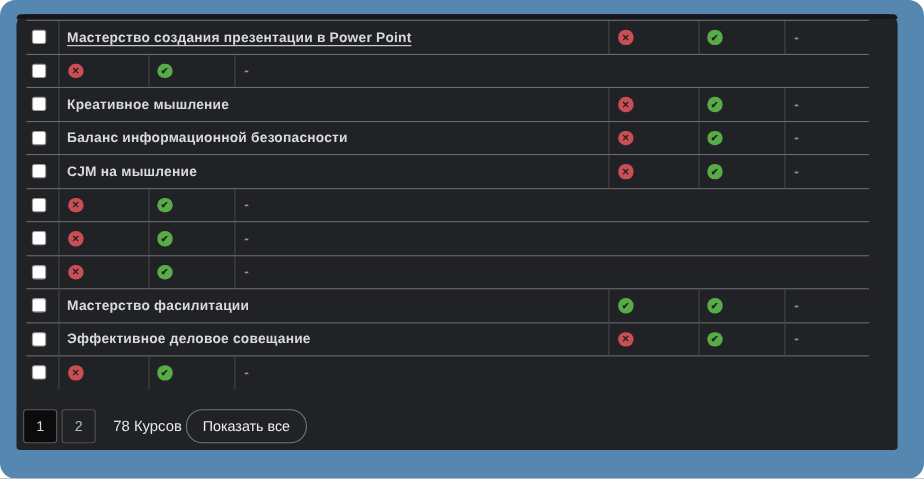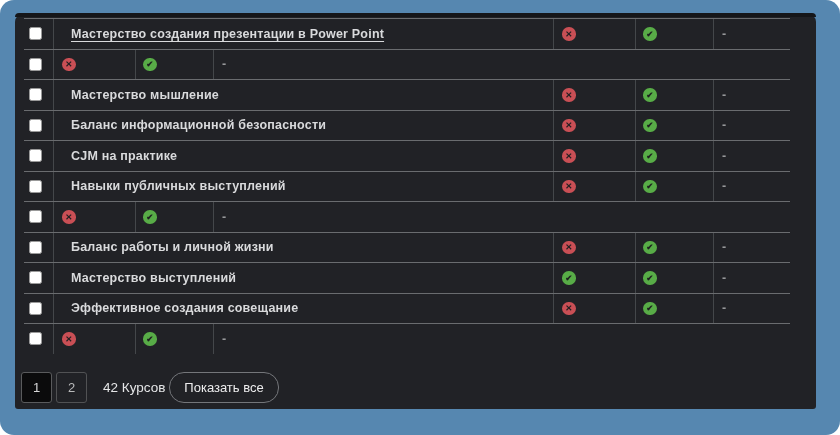--- a/index.html
+++ b/index.html
@@ -11,21 +11,21 @@
   .panel{position:absolute;left:15px;top:13px;width:801px;height:396px;
          background:var(--panel,#212226);border-radius:9px 9px 3px 3px;}
   .panel::before{content:"";position:absolute;top:0;left:0;right:0;height:4px;
          background:#151619;border-radius:9px 9px 0 0;}
 
   .table{position:absolute;left:9px;top:5px;width:766px;}
   .row{display:flex;align-items:stretch;height:30.5px;
        border-top:1px solid var(--row-border,#6a6c6f);box-sizing:border-box;}
   .cell{height:100%;display:flex;align-items:center;box-sizing:border-box;}
   .c-check{width:29px;padding-left:5px;}
-  .c-name{width:500px;border-left:1px solid var(--col-border,#44474a);padding-left:17px;}
+  .c-name{width:500px;border-left:1px solid var(--col-border,#44474a);padding-left:7px;}
   .c-s1{width:82px;border-left:1px solid var(--col-border,#44474a);padding-left:8px;}
   .c-s2{width:78px;border-left:1px solid var(--col-border,#44474a);padding-left:7px;}
   .c-x{width:77px;border-left:1px solid var(--col-border,#44474a);padding-left:8px;
        color:#97989a;font-size:12.5px;font-weight:600;}
 
   .checkbox{width:13px;height:13px;background:#ffffff;border:1px solid #9a9a9a;
             border-radius:2.5px;box-sizing:border-box;cursor:pointer;}
 
   .title{font-size:12.5px;font-weight:600;color:#d9dadc;letter-spacing:.2px;line-height:1;}
   .row.link .title{text-decoration:underline;text-underline-offset:2.5px;
@@ -81,21 +81,21 @@
           <div class="cell c-s2">
             <span class="status check">✔</span>
           </div>
           <div class="cell c-x">-</div>
         </div>
         <div class="row">
           <div class="cell c-check">
             <span class="checkbox"></span>
           </div>
           <div class="cell c-name">
-            <span class="title">Мастерство мышление</span>
+            <span class="title">Креативное мышление</span>
           </div>
           <div class="cell c-s1">
             <span class="status cross">✕</span>
           </div>
           <div class="cell c-s2">
             <span class="status check">✔</span>
           </div>
           <div class="cell c-x">-</div>
         </div>
         <div class="row">
@@ -111,93 +111,87 @@
           <div class="cell c-s2">
             <span class="status check">✔</span>
           </div>
           <div class="cell c-x">-</div>
         </div>
         <div class="row">
           <div class="cell c-check">
             <span class="checkbox"></span>
           </div>
           <div class="cell c-name">
-            <span class="title">CJM на практике</span>
-          </div>
-          <div class="cell c-s1">
-            <span class="status cross">✕</span>
-          </div>
-          <div class="cell c-s2">
-            <span class="status check">✔</span>
-          </div>
-          <div class="cell c-x">-</div>
-        </div>
-        <div class="row">
-          <div class="cell c-check">
-            <span class="checkbox"></span>
-          </div>
-          <div class="cell c-name">
-            <span class="title">Навыки публичных выступлений</span>
-          </div>
-          <div class="cell c-s1">
-            <span class="status cross">✕</span>
-          </div>
-          <div class="cell c-s2">
-            <span class="status check">✔</span>
-          </div>
-          <div class="cell c-x">-</div>
-        </div>
-        <div class="row">
-          <div class="cell c-check">
-            <span class="checkbox"></span>
-          </div>
-          <div class="cell c-s1">
-            <span class="status cross">✕</span>
-          </div>
-          <div class="cell c-s2">
-            <span class="status check">✔</span>
-          </div>
-          <div class="cell c-x">-</div>
-        </div>
-        <div class="row">
-          <div class="cell c-check">
-            <span class="checkbox"></span>
-          </div>
-          <div class="cell c-name">
-            <span class="title">Баланс работы и личной жизни</span>
-          </div>
-          <div class="cell c-s1">
-            <span class="status cross">✕</span>
-          </div>
-          <div class="cell c-s2">
-            <span class="status check">✔</span>
-          </div>
-          <div class="cell c-x">-</div>
-        </div>
-        <div class="row">
-          <div class="cell c-check">
-            <span class="checkbox"></span>
-          </div>
-          <div class="cell c-name">
-            <span class="title">Мастерство выступлений</span>
-          </div>
-          <div class="cell c-s1">
-            <span class="status check">✔</span>
-          </div>
-          <div class="cell c-s2">
-            <span class="status check">✔</span>
-          </div>
-          <div class="cell c-x">-</div>
-        </div>
-        <div class="row">
-          <div class="cell c-check">
-            <span class="checkbox"></span>
-          </div>
-          <div class="cell c-name">
-            <span class="title">Эффективное создания совещание</span>
+            <span class="title">CJM на мышление</span>
+          </div>
+          <div class="cell c-s1">
+            <span class="status cross">✕</span>
+          </div>
+          <div class="cell c-s2">
+            <span class="status check">✔</span>
+          </div>
+          <div class="cell c-x">-</div>
+        </div>
+        <div class="row">
+          <div class="cell c-check">
+            <span class="checkbox"></span>
+          </div>
+          <div class="cell c-s1">
+            <span class="status cross">✕</span>
+          </div>
+          <div class="cell c-s2">
+            <span class="status check">✔</span>
+          </div>
+          <div class="cell c-x">-</div>
+        </div>
+        <div class="row">
+          <div class="cell c-check">
+            <span class="checkbox"></span>
+          </div>
+          <div class="cell c-s1">
+            <span class="status cross">✕</span>
+          </div>
+          <div class="cell c-s2">
+            <span class="status check">✔</span>
+          </div>
+          <div class="cell c-x">-</div>
+        </div>
+        <div class="row">
+          <div class="cell c-check">
+            <span class="checkbox"></span>
+          </div>
+          <div class="cell c-s1">
+            <span class="status cross">✕</span>
+          </div>
+          <div class="cell c-s2">
+            <span class="status check">✔</span>
+          </div>
+          <div class="cell c-x">-</div>
+        </div>
+        <div class="row">
+          <div class="cell c-check">
+            <span class="checkbox"></span>
+          </div>
+          <div class="cell c-name">
+            <span class="title">Мастерство фасилитации</span>
+          </div>
+          <div class="cell c-s1">
+            <span class="status check">✔</span>
+          </div>
+          <div class="cell c-s2">
+            <span class="status check">✔</span>
+          </div>
+          <div class="cell c-x">-</div>
+        </div>
+        <div class="row">
+          <div class="cell c-check">
+            <span class="checkbox"></span>
+          </div>
+          <div class="cell c-name">
+            <span class="title">Эффективное деловое совещание</span>
           </div>
           <div class="cell c-s1">
             <span class="status cross">✕</span>
           </div>
           <div class="cell c-s2">
             <span class="status check">✔</span>
           </div>
           <div class="cell c-x">-</div>
         </div>
         <div class="row">
@@ -212,18 +206,18 @@
           </div>
           <div class="cell c-x">-</div>
         </div>
       </div>
 
     <div class="pagination">
       <div class="pages" style="display:flex;">
           <button class="page-btn active">1</button>
           <button class="page-btn">2</button>
         </div>
-      <span class="count">42 Курсов</span>
+      <span class="count">78 Курсов</span>
       <button class="show-all">Показать все</button>
     </div>
 
   </div>
 </div>
 
 </body></html>

